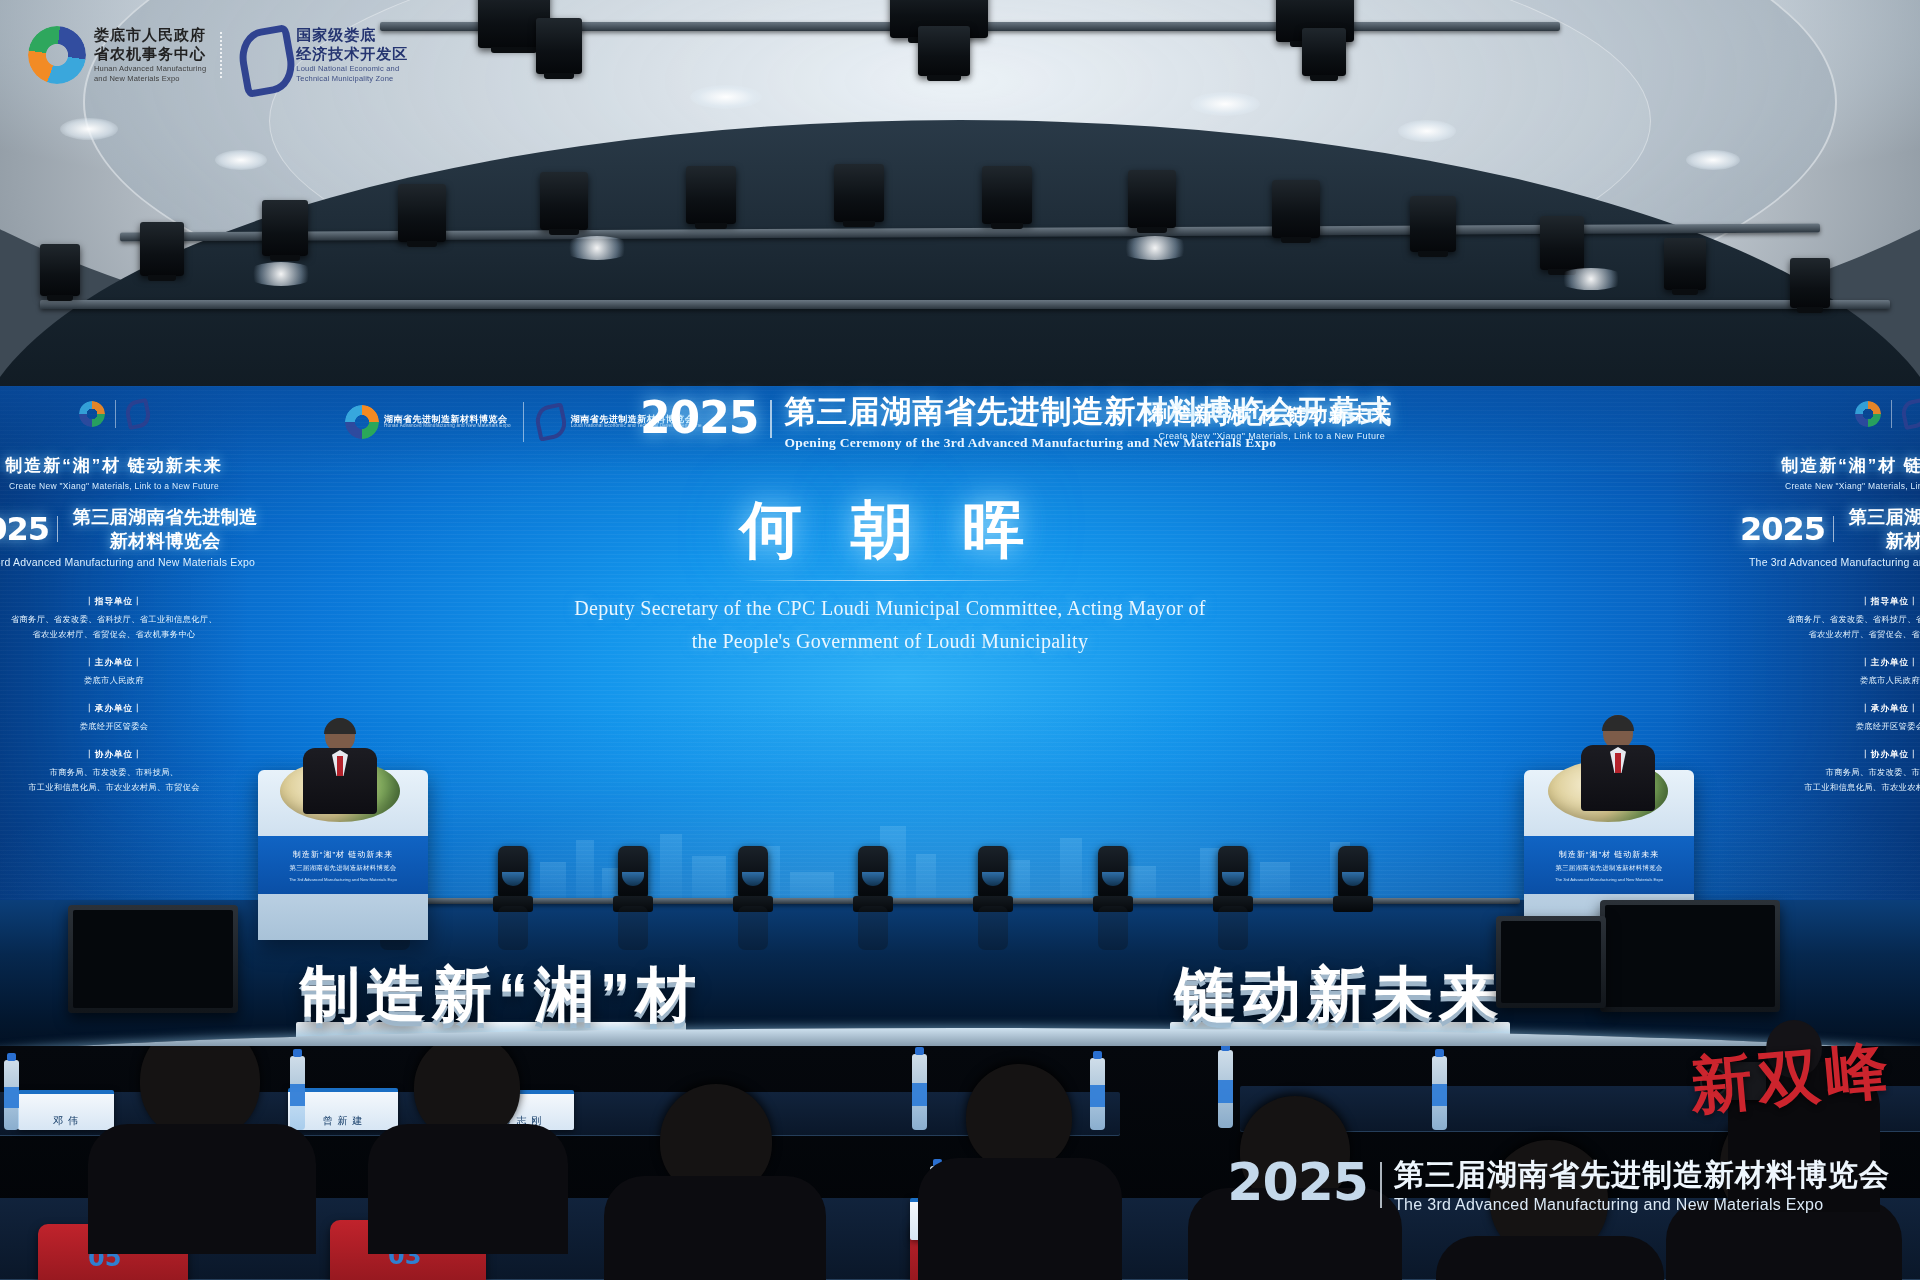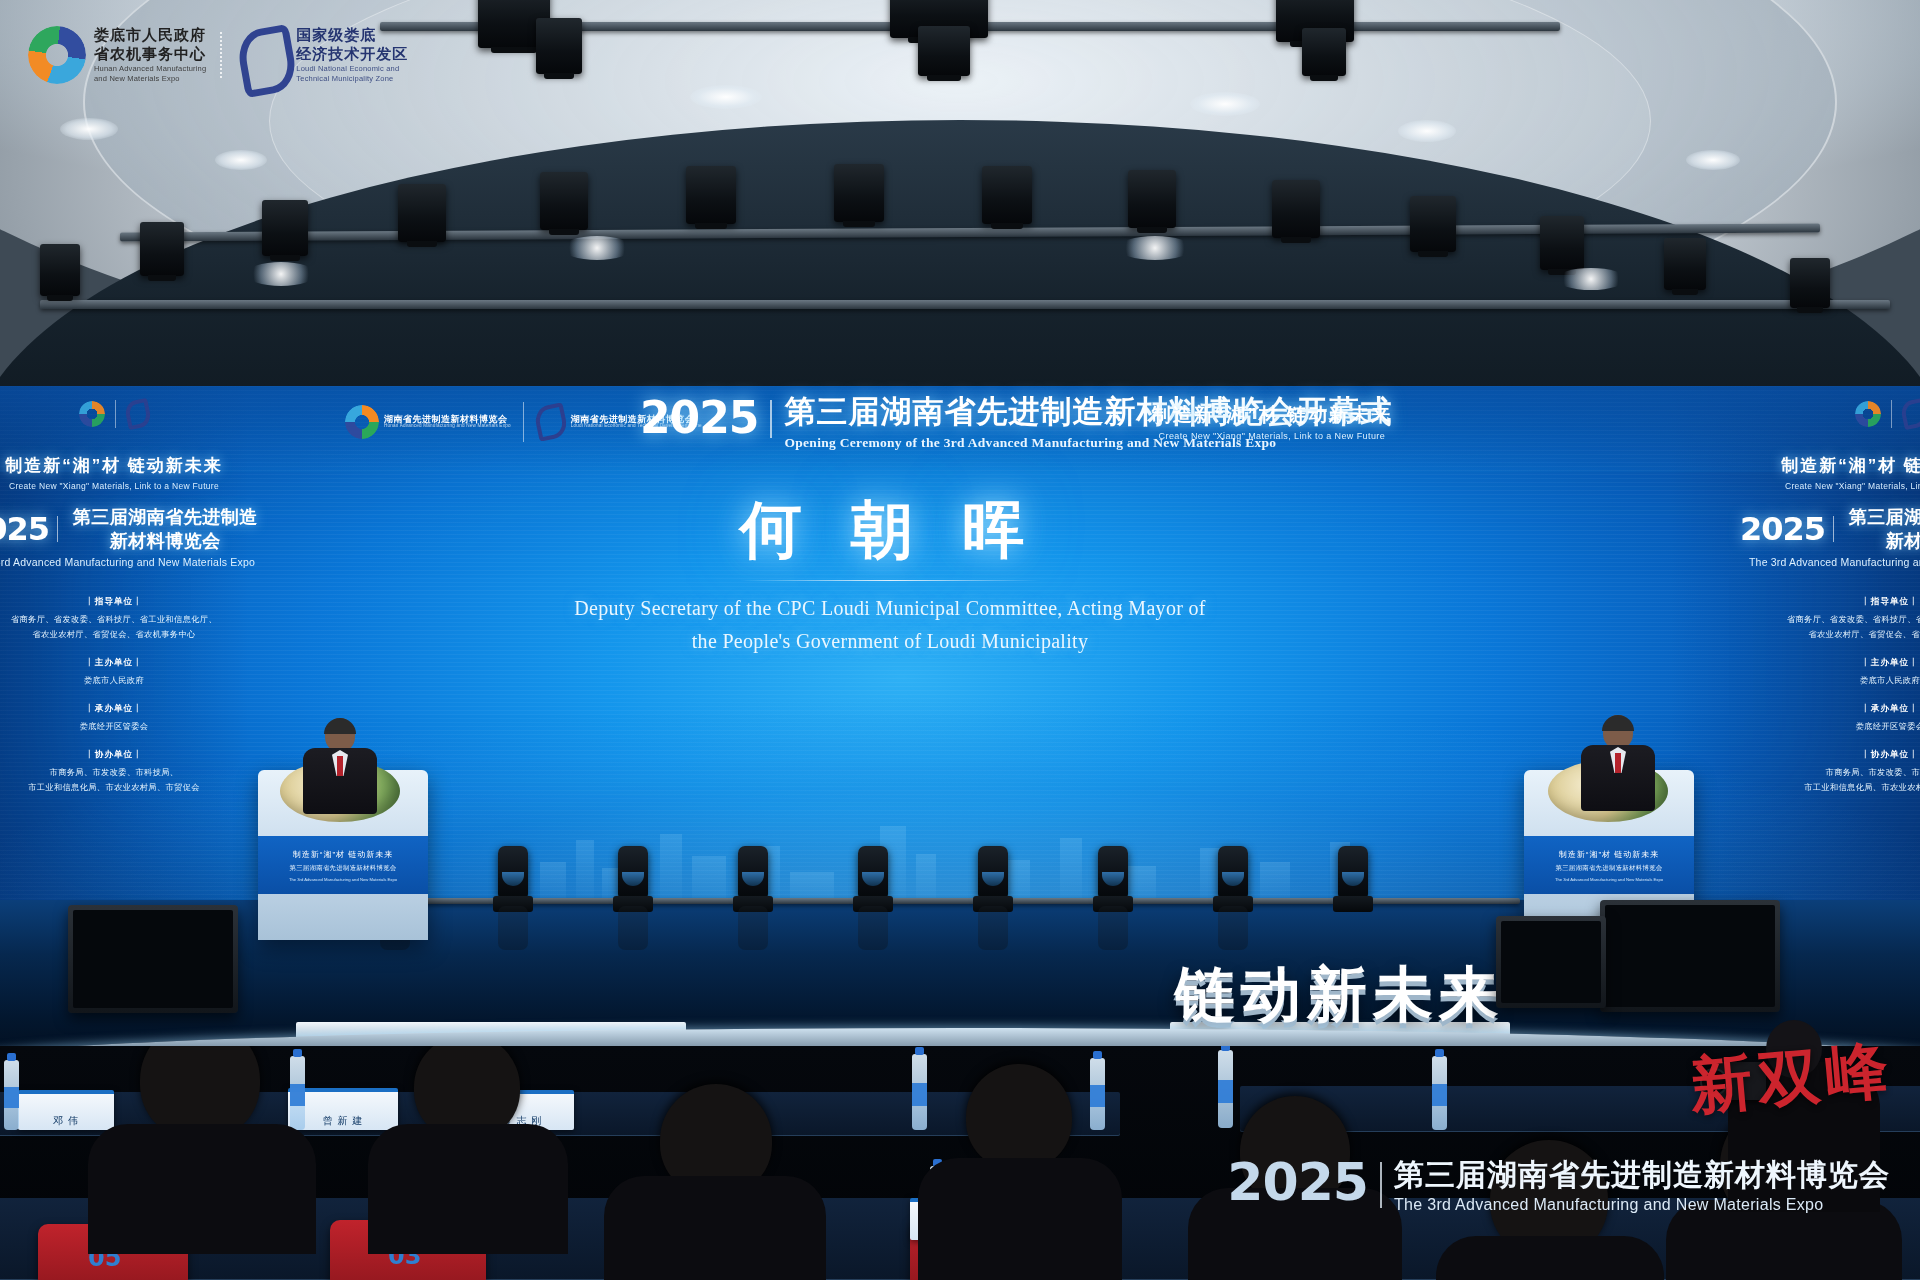--- a/index.html
+++ b/index.html
@@ -388,20 +388,21 @@
   <div class="movinglight" style="left:1098px;top:846px;"></div>
   <div class="ml-base" style="left:1093px;top:896px;"></div>
   <div class="ml-refl" style="left:1098px;top:906px;"></div>
   <div class="movinglight" style="left:1218px;top:846px;"></div>
   <div class="ml-base" style="left:1213px;top:896px;"></div>
   <div class="ml-refl" style="left:1218px;top:906px;"></div>
   <div class="movinglight" style="left:1338px;top:846px;"></div>
   <div class="ml-base" style="left:1333px;top:896px;"></div>
 
   <div class="letter-base" style="left:296px;top:1022px;width:390px;"></div>
+  <div class="letters l">制造新“湘”材</div>
   <div class="letter-base" style="left:1170px;top:1022px;width:340px;"></div>
   <div class="letters r">链动新未来</div>
 
   <div class="podium" style="left:258px;top:770px;">
     <div class="podium-band">
       <div class="t1">制造新“湘”材  链动新未来</div>
       <div class="t2">第三届湖南省先进制造新材料博览会</div>
       <div class="t3">The 3rd Advanced Manufacturing and New Materials Expo</div>
     </div>
   </div>

